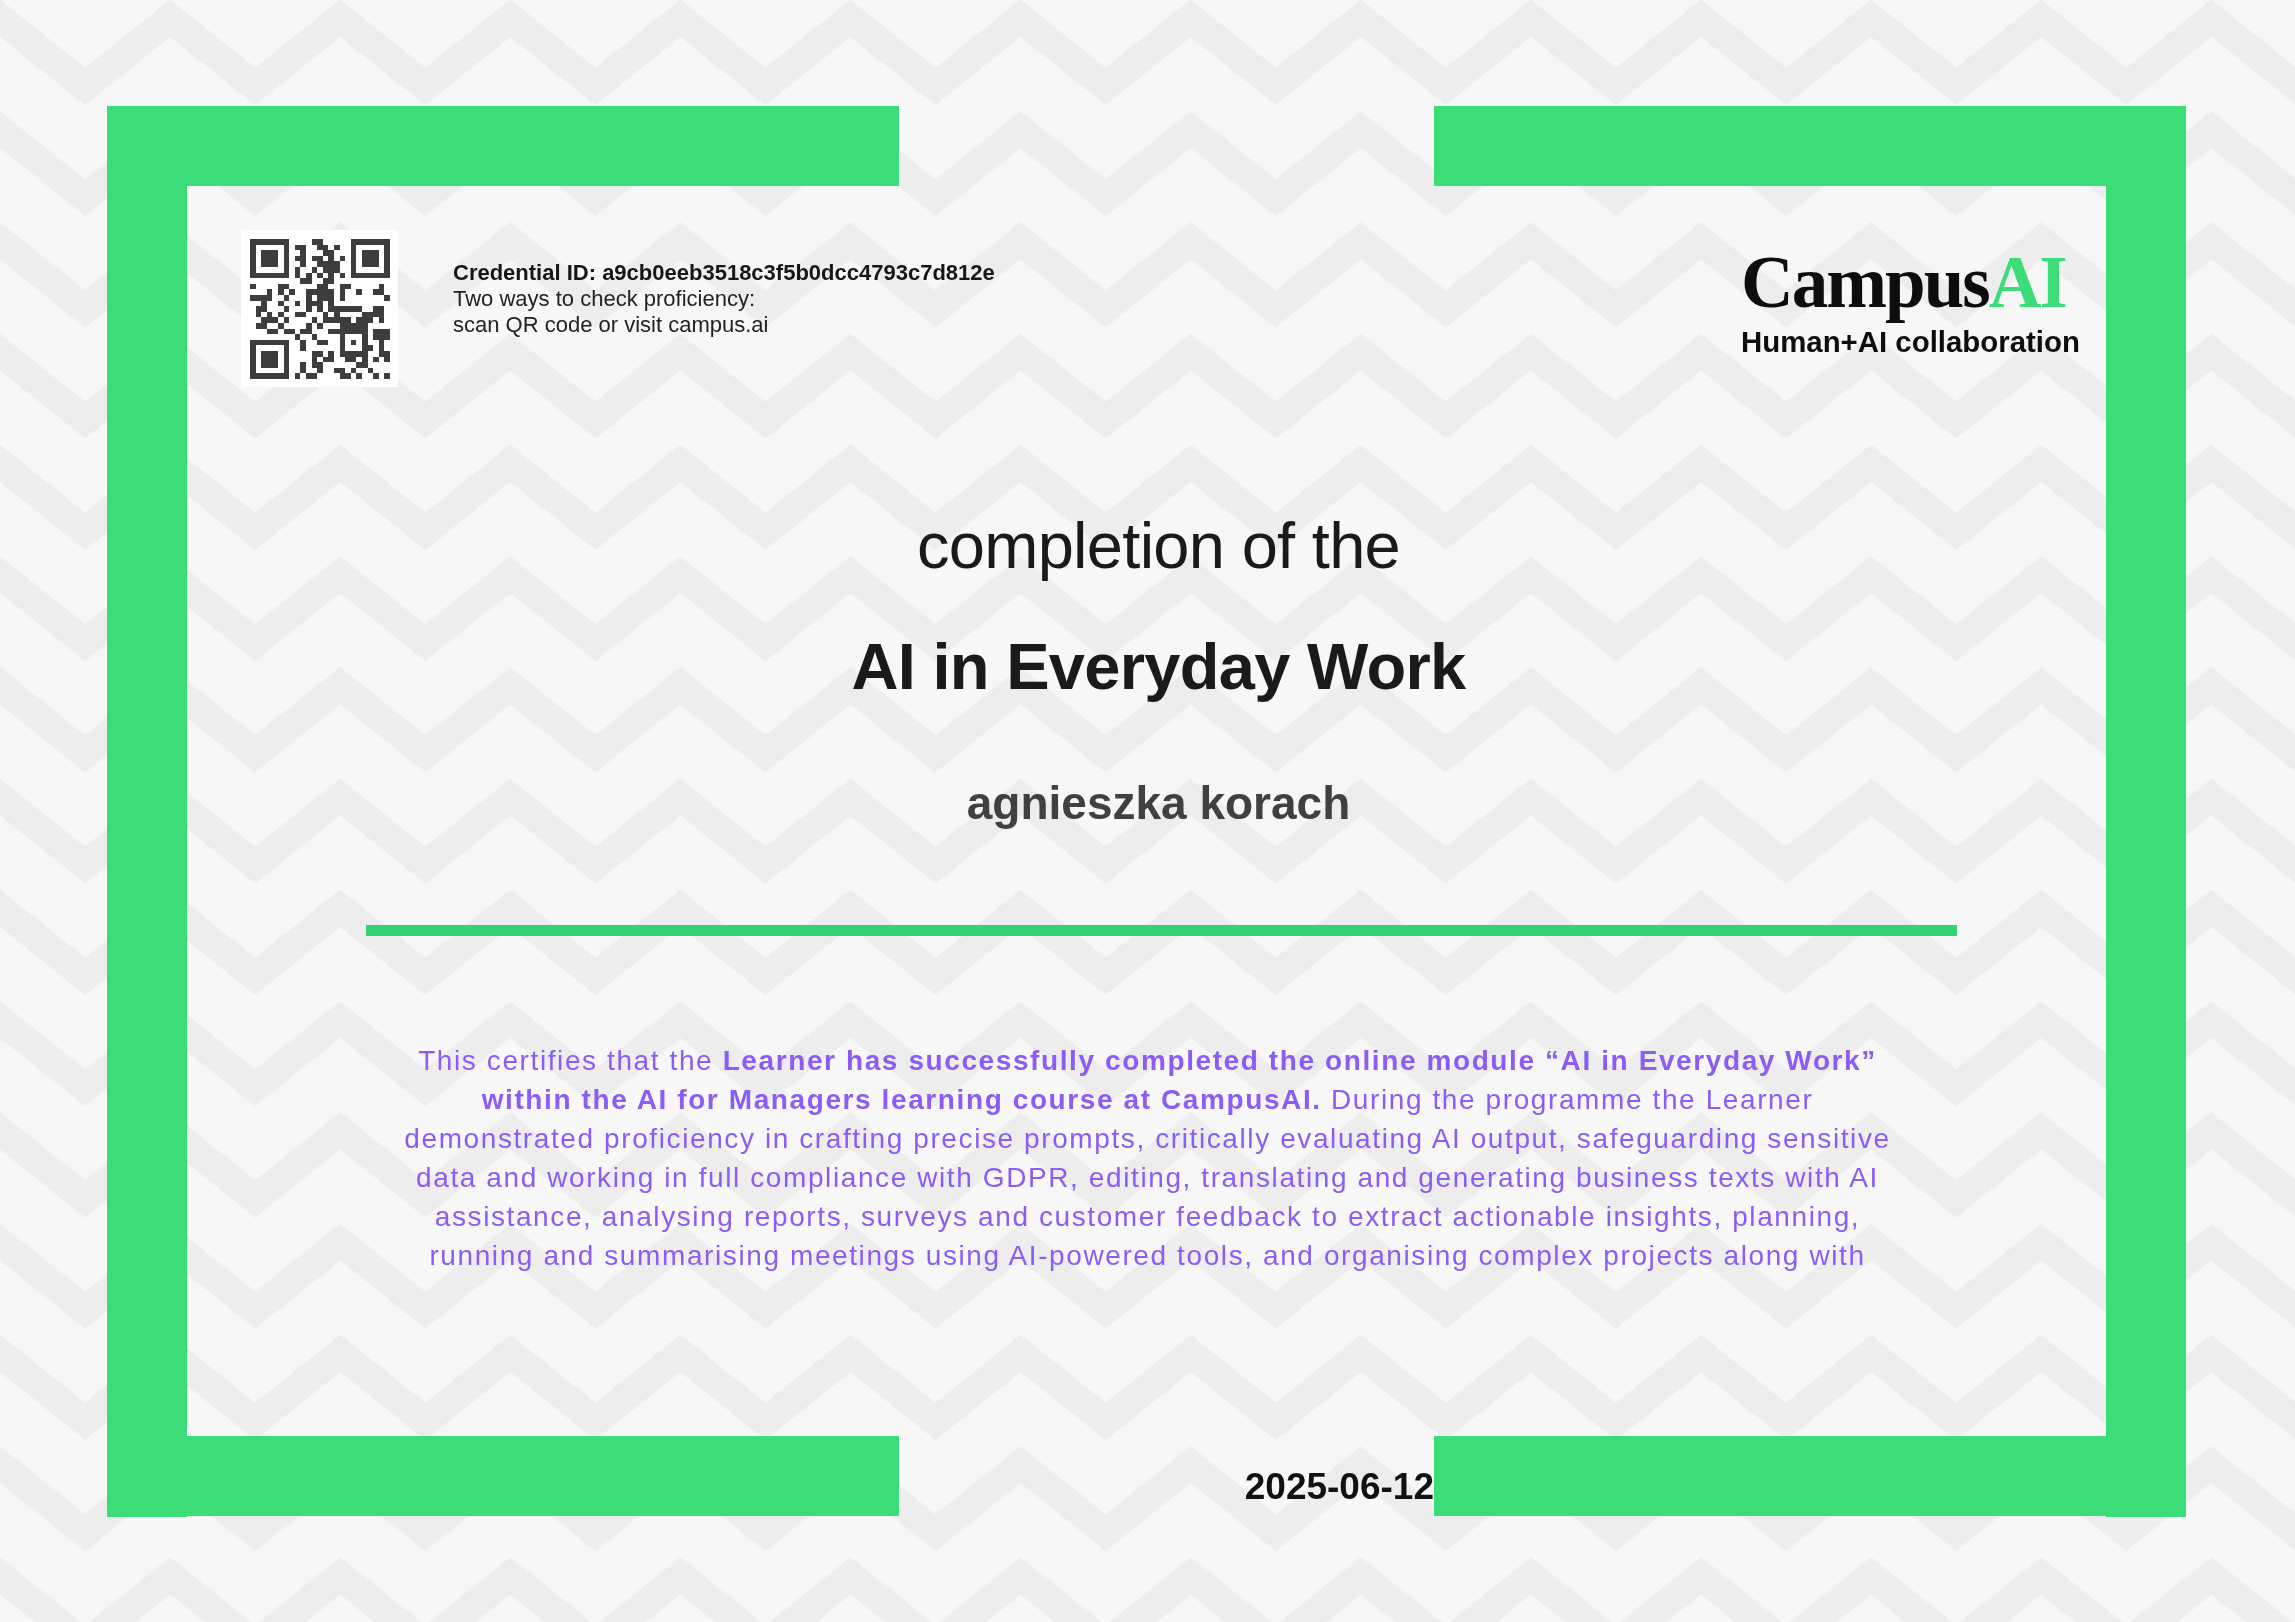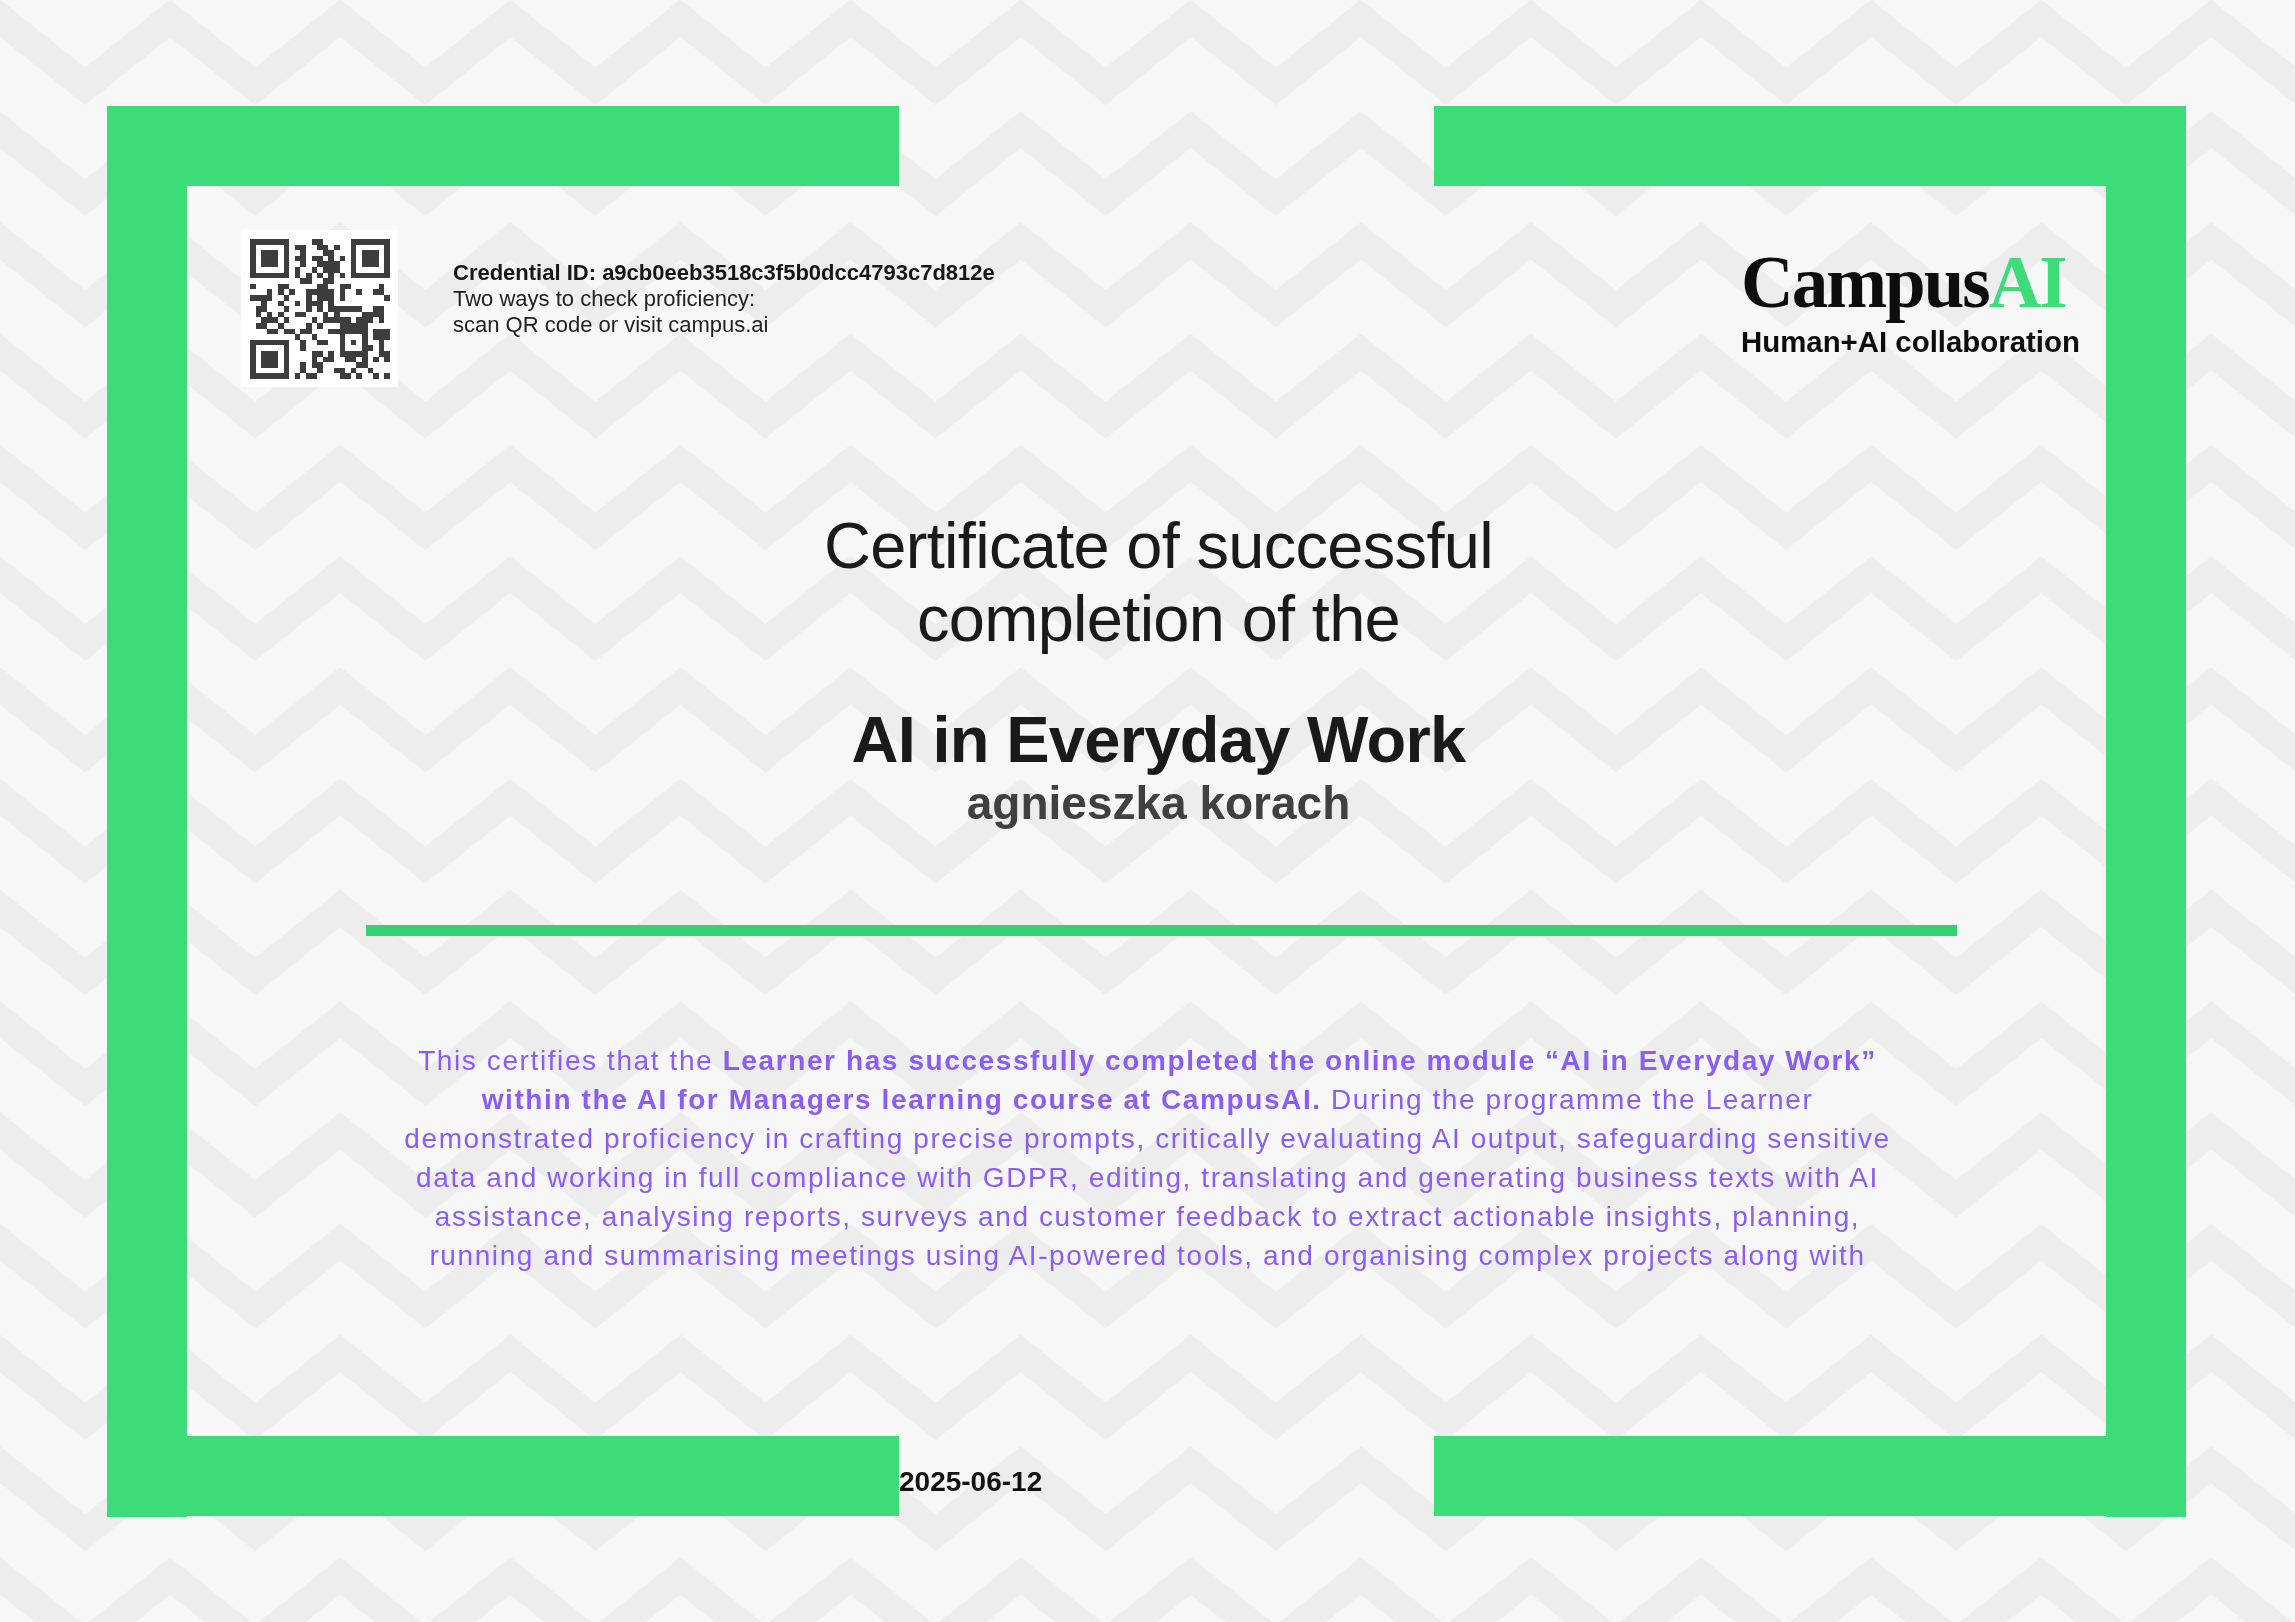--- a/index.html
+++ b/index.html
@@ -36,22 +36,22 @@
 
   .recipient{position:absolute;left:21px;top:776px;width:2275px;text-align:center;
              font-size:46px;font-weight:700;color:#404040;}
 
   .divider{position:absolute;left:366px;top:925px;width:1591px;height:10.5px;background:#35d273;}
 
   .body-text{position:absolute;left:395px;top:1013px;width:1505px;text-align:center;
              font-size:28px;line-height:39px;letter-spacing:1.6px;color:#8b5cf6;font-weight:400;}
   .body-text b{font-weight:700;}
 
-  .issue-date{position:absolute;left:899px;top:1466px;width:535px;text-align:left;
-              font-size:28px;font-weight:700;color:#111;}
+  .issue-date{position:absolute;left:899px;top:1466px;width:535px;text-align:right;
+              font-size:37px;font-weight:700;color:#111;}
 </style>
 </head>
 <body>
 
 <div class="stage">
 
   <svg class="bg-svg" viewBox="0 0 3508 2480" preserveAspectRatio="none" aria-hidden="true">
     <defs>
       <pattern id="chev" width="260" height="340" patternUnits="userSpaceOnUse">
         <rect width="260" height="340" fill="#f7f7f8"></rect>
@@ -281,21 +281,20 @@
     <div class="cred-line">Two ways to check proficiency:</div>
     <div class="cred-line">scan QR code or visit campus.ai</div>
   </div>
 
   <div class="logo">
     <div class="logo-brand"><span>Campus</span><span class="logo-ai">AI</span></div>
     <div class="logo-tagline">Human+AI collaboration</div>
   </div>
 
   <div class="title-block">
-    <div>Certificate of successful</div>
     <div>completion of the</div>
     <div class="title-course">AI in Everyday Work</div>
   </div>
 
   <div class="recipient">agnieszka korach</div>
 
   <div class="divider"></div>
 
   <p class="body-text"><span>This certifies that the </span><b>Learner has successfully completed the online module “AI in Everyday Work” within the AI for Managers learning course at CampusAI.</b><span> During the programme the Learner demonstrated proficiency in crafting precise prompts, critically evaluating AI output, safeguarding sensitive data and working in full compliance with GDPR, editing, translating and generating business texts with AI assistance, analysing reports, surveys and customer feedback to extract actionable insights, planning, running and summarising meetings using AI-powered tools, and organising complex projects along with</span></p>
 

